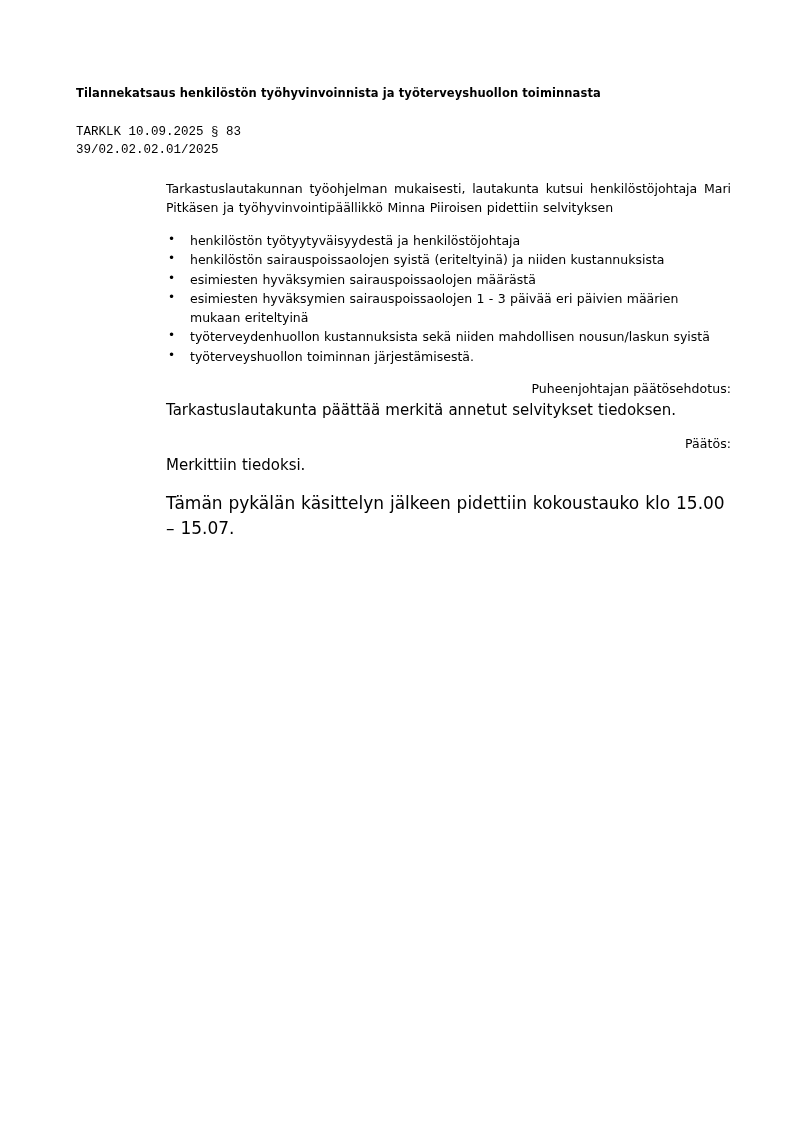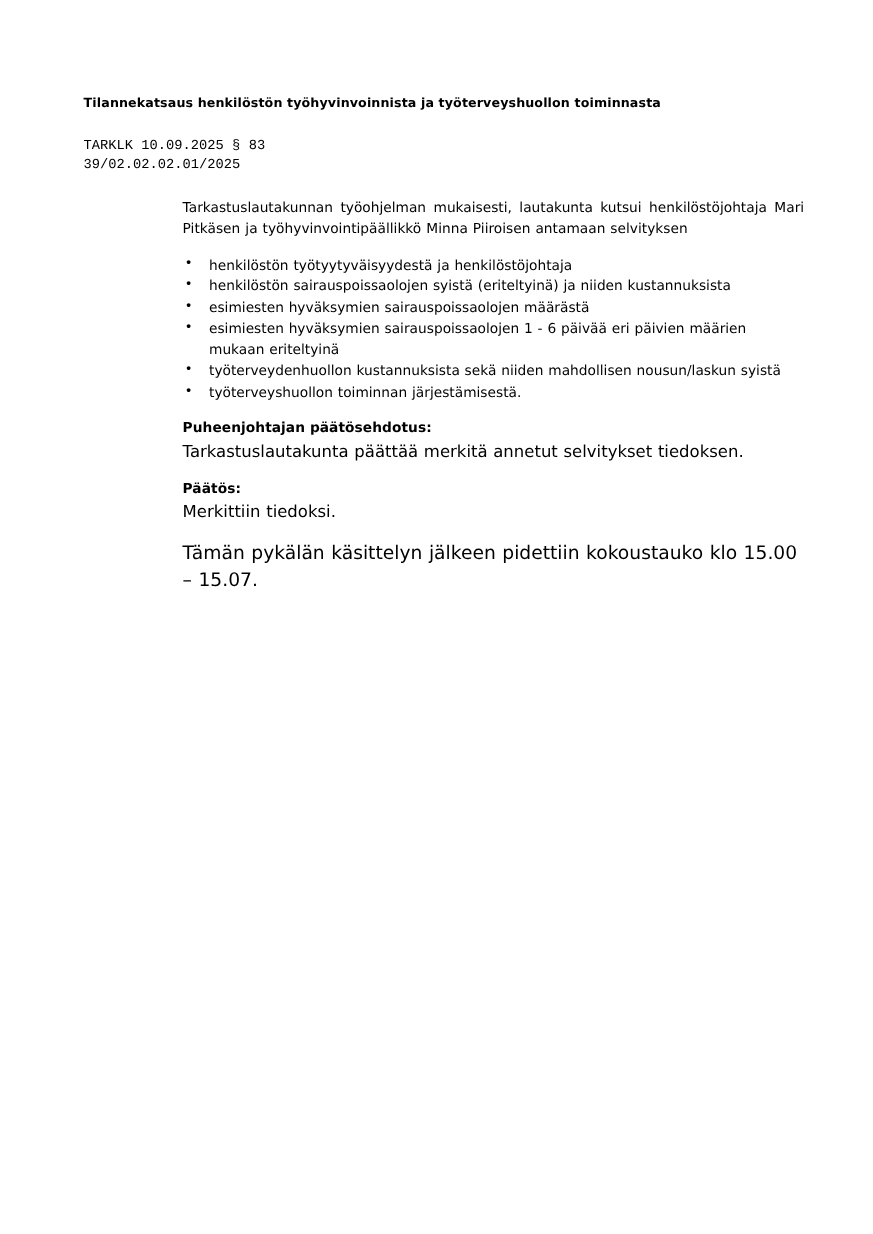--- a/index.html
+++ b/index.html
@@ -75,24 +75,25 @@
     content: "\2022";
     position: absolute;
     left: 2px;
     top: -1px;
     font-size: 12px;
   }
   .section {
     margin-bottom: 14px;
   }
   .section-head {
-    font-weight: bold;
+    font-weight: normal;
     font-size: 12.5px;
     line-height: 1.5;
     letter-spacing: 0.05px;
+    text-align: right;
   }
   .section-text {
     font-size: 15px;
     line-height: 1.5;
     word-spacing: 0.4px;
   }
   .closing-para {
     margin-top: 14px;
     font-size: 17px;
     line-height: 1.5;
@@ -106,27 +107,27 @@
 
   <div class="doc-title">Tilannekatsaus henkilöstön työhyvinvoinnista ja työterveyshuollon toiminnasta</div>
 
   <div class="meta-block">
     <span class="meta-line">TARKLK 10.09.2025 § 83</span>
     <span class="meta-line">39/02.02.02.01/2025</span>
   </div>
 
   <div class="body-block">
 
-    <p class="intro-para">Tarkastuslautakunnan työohjelman mukaisesti, lautakunta kutsui henkilöstöjohtaja Mari Pitkäsen ja työhyvinvointipäällikkö  Minna Piiroisen antamaan selvityksen</p>
+    <p class="intro-para">Tarkastuslautakunnan työohjelman mukaisesti, lautakunta kutsui henkilöstöjohtaja Mari Pitkäsen ja työhyvinvointipäällikkö  Minna Piiroisen pidettiin selvityksen</p>
 
     <ul class="bullets">
       <li>henkilöstön työtyytyväisyydestä ja henkilöstöjohtaja</li>
       <li>henkilöstön sairauspoissaolojen syistä (eriteltyinä) ja niiden kustannuksista</li>
       <li>esimiesten hyväksymien sairauspoissaolojen määrästä</li>
-      <li>esimiesten hyväksymien sairauspoissaolojen 1 - 6 päivää eri päivien määrien mukaan eriteltyinä</li>
+      <li>esimiesten hyväksymien sairauspoissaolojen 1 - 3 päivää eri päivien määrien mukaan eriteltyinä</li>
       <li>työterveydenhuollon  kustannuksista sekä niiden mahdollisen nousun/laskun syistä</li>
       <li>työterveyshuollon toiminnan järjestämisestä.</li>
     </ul>
 
     <div class="section">
       <div class="section-head">Puheenjohtajan päätösehdotus:</div>
       <div class="section-text">Tarkastuslautakunta päättää merkitä annetut selvitykset tiedoksen.</div>
     </div>
 
     <div class="section">

